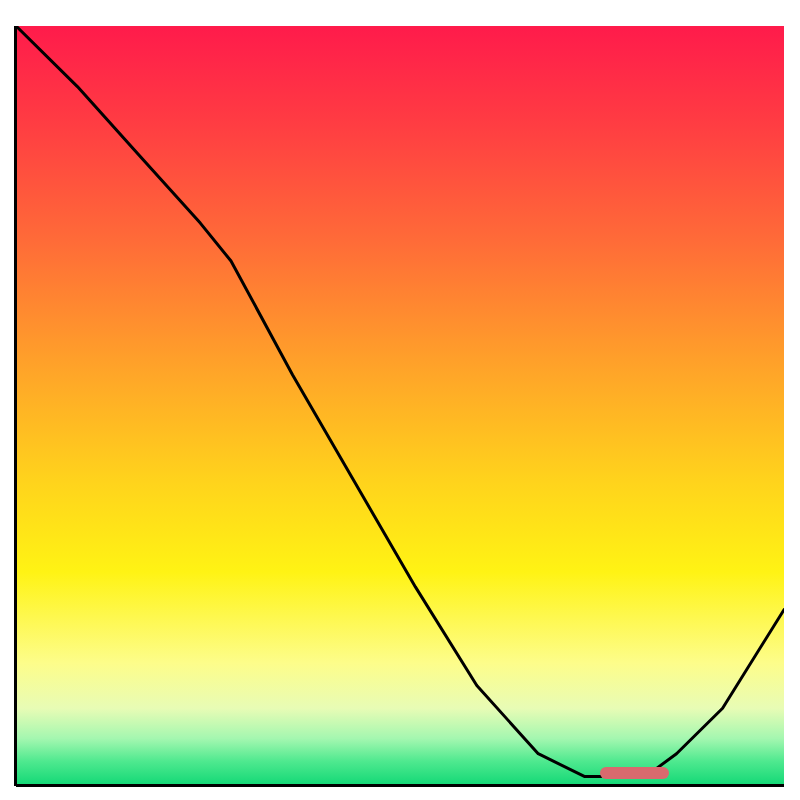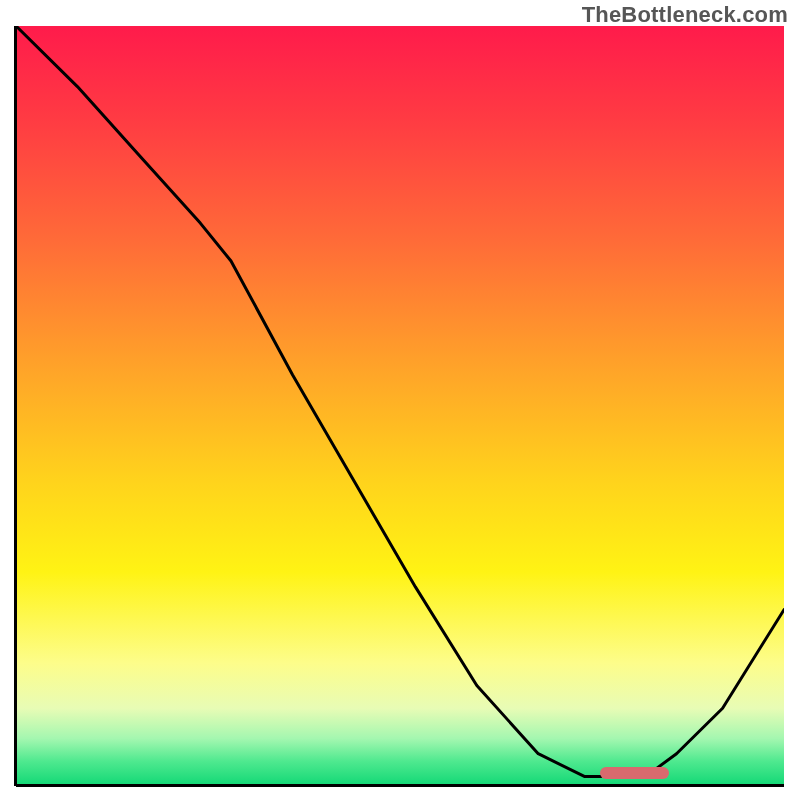--- a/index.html
+++ b/index.html
@@ -74,21 +74,20 @@
     font-weight: 600;
     color: #565656;
     letter-spacing: 0.2px;
   }
 </style>
 </head>
 <body>
 
 <div class="chart-container">
 
-  <div class="watermark">TheBottleneck.com</div>
 
   <div class="plot-area"></div>
 
   <svg class="curve-svg" viewBox="0 0 768 758" preserveAspectRatio="none">
     <path id="curve-path" d="M0.0 0.0 L61.4 60.6 L122.9 128.9 L184.3 197.1 L215.0 235.0 L276.5 348.7 L337.9 454.8 L399.4 560.9 L460.8 659.5 L522.2 727.7 L568.3 750.4 L599.0 750.4 L629.8 750.4 L660.5 727.7 L706.6 682.2 L768.0 583.7" fill="none" stroke="#000" stroke-width="3" stroke-linejoin="round" stroke-linecap="round"></path>
   </svg>
 
   <div id="marker" class="marker" style="left: 599.68px; width: 69.12px; top: 766.63px;"></div>
 
   <div class="axis-line axis-x"></div>

